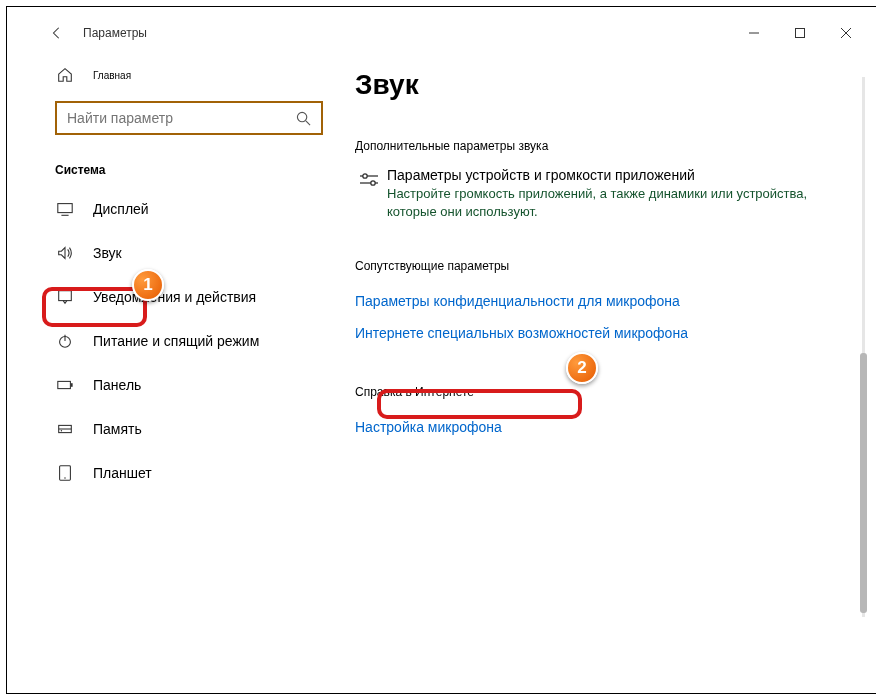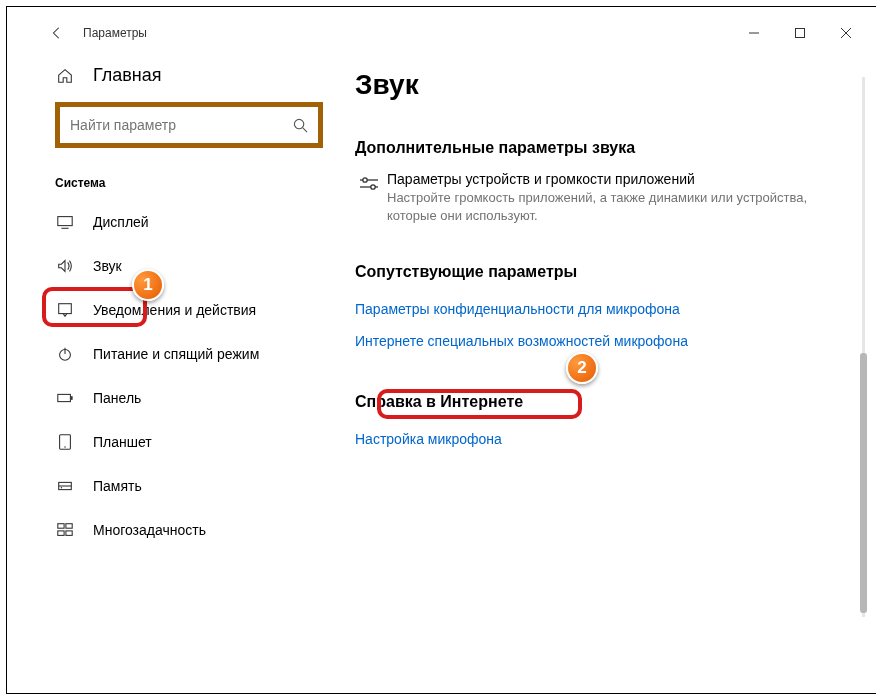--- a/index.html
+++ b/index.html
@@ -56,37 +56,37 @@
     overflow: hidden;
   }
   .sidebar {
     width: 316px;
     padding: 8px 0 0 0;
     display: flex;
     flex-direction: column;
     overflow:hidden;
   }
   .home-row {
-    display:flex; align-items:flex-end;
+    display:flex; align-items:center;
     padding: 8px 24px;
     gap: 18px;
-    font-size: 18px;
+    font-size: 10px;
   }
   .home-row .icon, .nav-item .icon {
     width: 20px; height:20px; display:flex; align-items:center; justify-content:center;
     color:#333;
   }
   .search-wrap {
     padding: 8px 24px 12px 24px;
   }
   .search {
     display:flex; align-items:center;
-    border: 5px solid #a16207;
+    border: 2px solid #a16207;
     height: 34px;
-    padding: 18px 10px;
+    padding: 12px 10px;
     background: #fff;
   }
   .search input {
     flex:1; border:none; outline:none; font-size:14px; background:transparent; color:#555;
   }
   .search .sicon { color:#555; }
   .cat-label {
     padding: 16px 24px 10px 24px;
     font-weight: 600;
     font-size: 12px;
@@ -106,35 +106,35 @@
     padding: 20px 28px 0 8px;
     overflow:auto;
     position:relative;
   }
   .page-title {
     font-size: 28px;
     font-weight: 600;
     margin-bottom: 38px;
   }
   .sec-title {
-    font-size: 16px;
-    font-weight: 700;
+    font-size: 12px;
+    font-weight: 400;
     margin: 10px 0 14px 0;
   }
   .info-row {
     display:flex; gap: 4px;
     margin-bottom: 38px;
     max-width: 460px;
   }
   .info-icon {
     width: 28px; height:28px; flex-shrink:0; color:#333;
     display:flex; align-items:center; justify-content:center;
   }
   .info-text .t { font-size: 14px; margin-bottom: 2px; }
-  .info-text .d { font-size: 13px; color: #737373; line-height:1.4; }
+  .info-text .d { font-size: 13px; color: #14532d; line-height:1.4; }
   .link {
     color: #0066cc;
     font-size: 14px;
     padding: 6px 0;
     cursor: pointer;
     display:inline-block;
   }
   .link-row { margin-bottom: 4px; }
   .related-block { margin-bottom: 38px; }
   .highlight-red {
@@ -277,46 +277,35 @@
             <svg width="18" height="18" viewBox="0 0 20 20">
                   <rect x="2" y="6" width="14" height="8" stroke="#333" fill="none" stroke-width="1.2"></rect>
                   <rect x="16.5" y="8" width="2" height="4" fill="#333"></rect>
                 </svg>
           </span>
           <span>Панель</span>
         </div>
         <div class="nav-item">
           <span class="icon">
             <svg width="18" height="18" viewBox="0 0 20 20">
-                  <rect x="4" y="2" width="12" height="16" rx="1" stroke="#333" fill="none" stroke-width="1.2"></rect>
-                  <circle cx="10" cy="15.5" r="0.8" fill="#333"></circle>
-                </svg>
-          </span>
-          <span>Планшет</span>
-        </div>
-        <div class="nav-item">
-          <span class="icon">
-            <svg width="18" height="18" viewBox="0 0 20 20">
                   <rect x="3" y="6" width="14" height="8" stroke="#333" fill="none" stroke-width="1.2"></rect>
                   <line x1="3" y1="10" x2="17" y2="10" stroke="#333" stroke-width="1.2"></line>
                   <circle cx="6" cy="12" r="0.8" fill="#333"></circle>
                 </svg>
           </span>
           <span>Память</span>
         </div>
         <div class="nav-item">
           <span class="icon">
             <svg width="18" height="18" viewBox="0 0 20 20">
-                  <rect x="2" y="3" width="7" height="5" stroke="#333" fill="none" stroke-width="1.2"></rect>
-                  <rect x="11" y="3" width="7" height="5" stroke="#333" fill="none" stroke-width="1.2"></rect>
-                  <rect x="2" y="11" width="7" height="5" stroke="#333" fill="none" stroke-width="1.2"></rect>
-                  <rect x="11" y="11" width="7" height="5" stroke="#333" fill="none" stroke-width="1.2"></rect>
-                </svg>
-          </span>
-          <span>Многозадачность</span>
+                  <rect x="4" y="2" width="12" height="16" rx="1" stroke="#333" fill="none" stroke-width="1.2"></rect>
+                  <circle cx="10" cy="15.5" r="0.8" fill="#333"></circle>
+                </svg>
+          </span>
+          <span>Планшет</span>
         </div>
       </div>
     </div>
 
     <div class="main">
       <h1 class="page-title">Звук</h1>
 
       <h2 class="sec-title">Дополнительные параметры звука</h2>
       <div class="info-row">
         <div class="info-icon">

